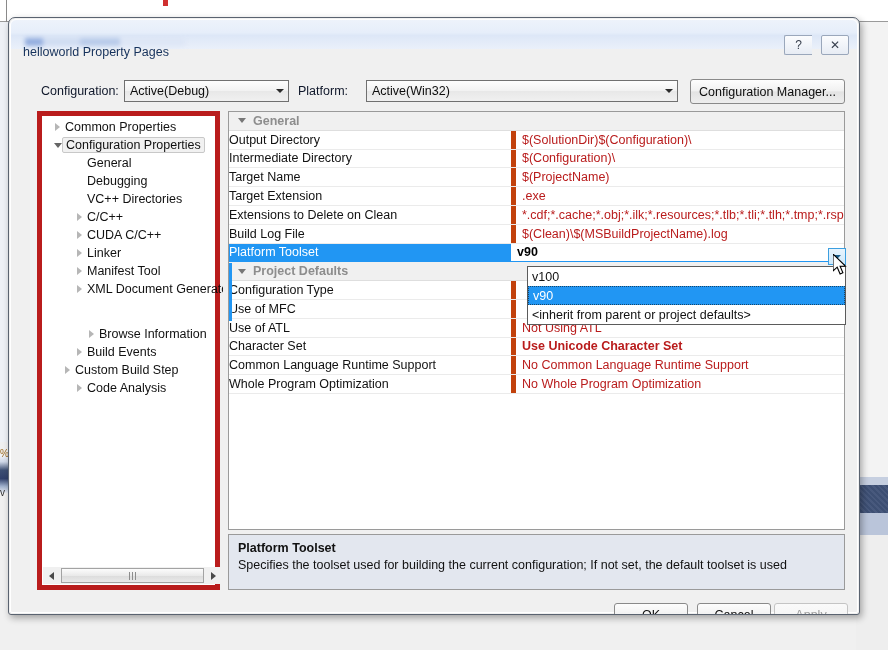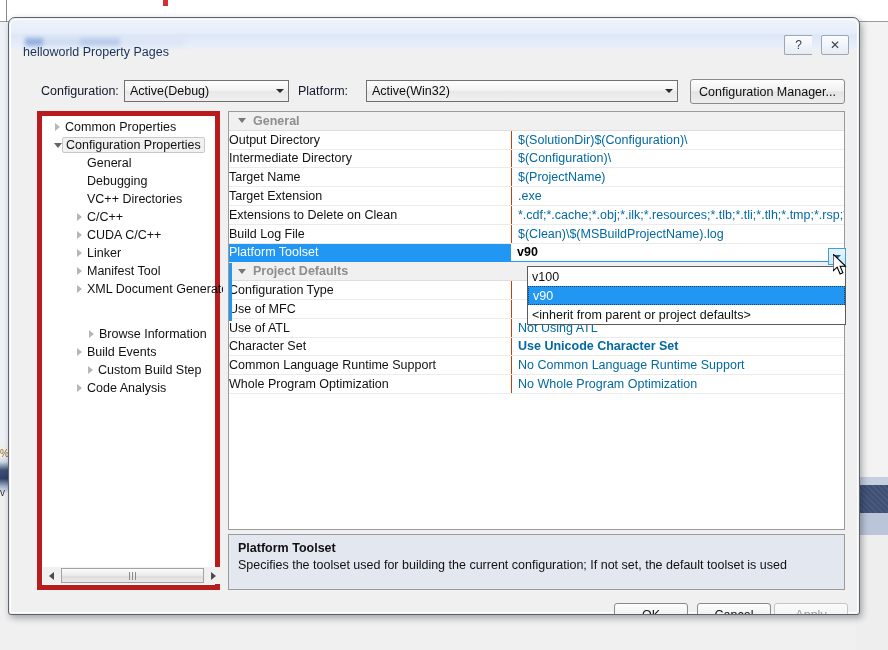--- a/index.html
+++ b/index.html
@@ -326,22 +326,22 @@
     white-space: nowrap;
     overflow: hidden;
     box-sizing: border-box;
     color: #111;
   }
   .prow .pval {
     flex: 1;
     padding-left: 6px;
     white-space: nowrap;
     overflow: hidden;
-    color: #0369a1;
-    border-left: 1px solid #c2410c;
+    color: #b91c1c;
+    border-left: 5px solid #c2410c;
     height: 100%;
     display: flex;
     align-items: center;
     box-sizing: border-box;
   }
   .prow.section {
     background: #f0f0f0;
     border-bottom: 1px solid #dedede;
   }
   .prow.section .pname {
@@ -580,21 +580,21 @@
             <span class="tri-right"></span>
           </span>
           <span class="tlabel">Browse Information</span>
         </div>
         <div class="tnode" style="padding-left: 30px;">
           <span class="tw">
             <span class="tri-right"></span>
           </span>
           <span class="tlabel">Build Events</span>
         </div>
-        <div class="tnode" style="padding-left: 41px;">
+        <div class="tnode" style="padding-left: 18px;">
           <span class="tw">
             <span class="tri-right"></span>
           </span>
           <span class="tlabel">Custom Build Step</span>
         </div>
         <div class="tnode" style="padding-left: 30px;">
           <span class="tw">
             <span class="tri-right"></span>
           </span>
           <span class="tlabel">Code Analysis</span>

